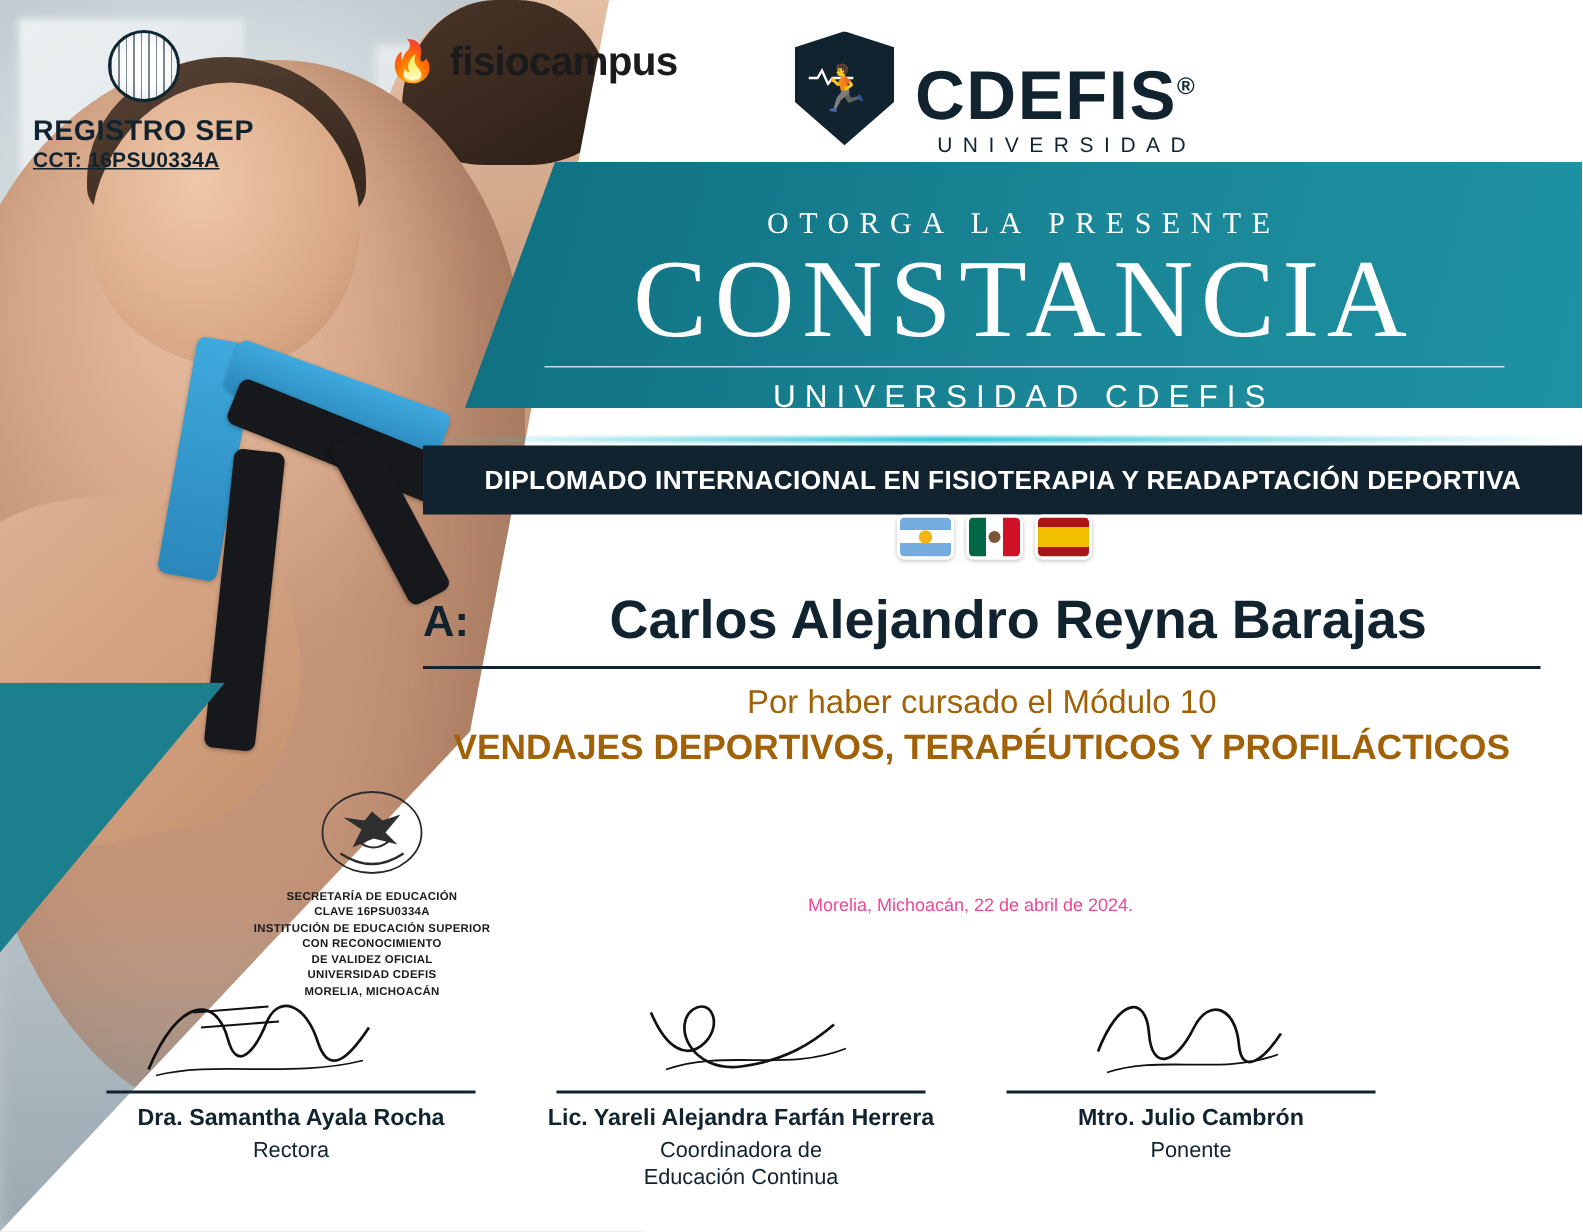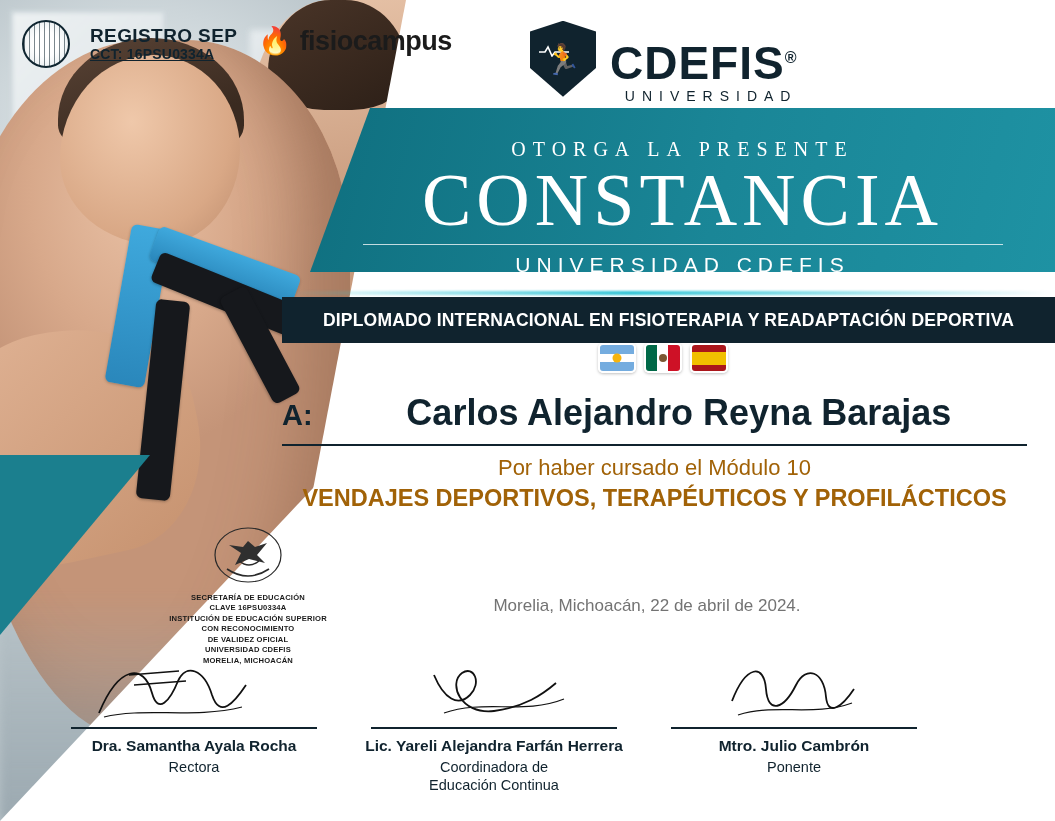--- a/index.html
+++ b/index.html
@@ -151,22 +151,23 @@
   .topbar {
     position: absolute;
     left: 0; top: 0;
     width: 1055px; height: 100px;
   }
   .sep-badge {
     position: absolute;
     left: 22px; top: 20px;
     display: flex;
     align-items: center;
-    gap: 20px;
+    gap: 10px;
     color: #10232e;
+    flex-direction: column;
   }
   .sep-emblem {
     width: 44px; height: 44px;
     border-radius: 50%;
     border: 2px solid #0f2530;
     background:
       repeating-linear-gradient(90deg, rgba(15,37,48,.55) 0 1px, transparent 1px 5px),
       radial-gradient(circle at 50% 50%, #ffffff 40%, #dfe6e9 100%);
   }
   .sep-text-1 {
@@ -377,22 +378,22 @@
     color: #a16207;
   }
   .line-1 { font-size: 22px; margin-bottom: 4px; }
   .line-2 { font-size: 23.5px; font-weight: bold; margin-bottom: 4px; }
   .line-3 { font-size: 22px; line-height: 1.32; }
   .place-date {
     position: absolute;
     left: 282px; top: 596px;
     width: 730px;
     text-align: center;
-    font-size: 17px;
-    color: #737373;
+    font-size: 12px;
+    color: #ec4899;
   }
 
   
   .seal {
     position: absolute;
     left: 168px; top: 525px;
     width: 160px;
     text-align: center;
     color: #1a1a1a;
   }

